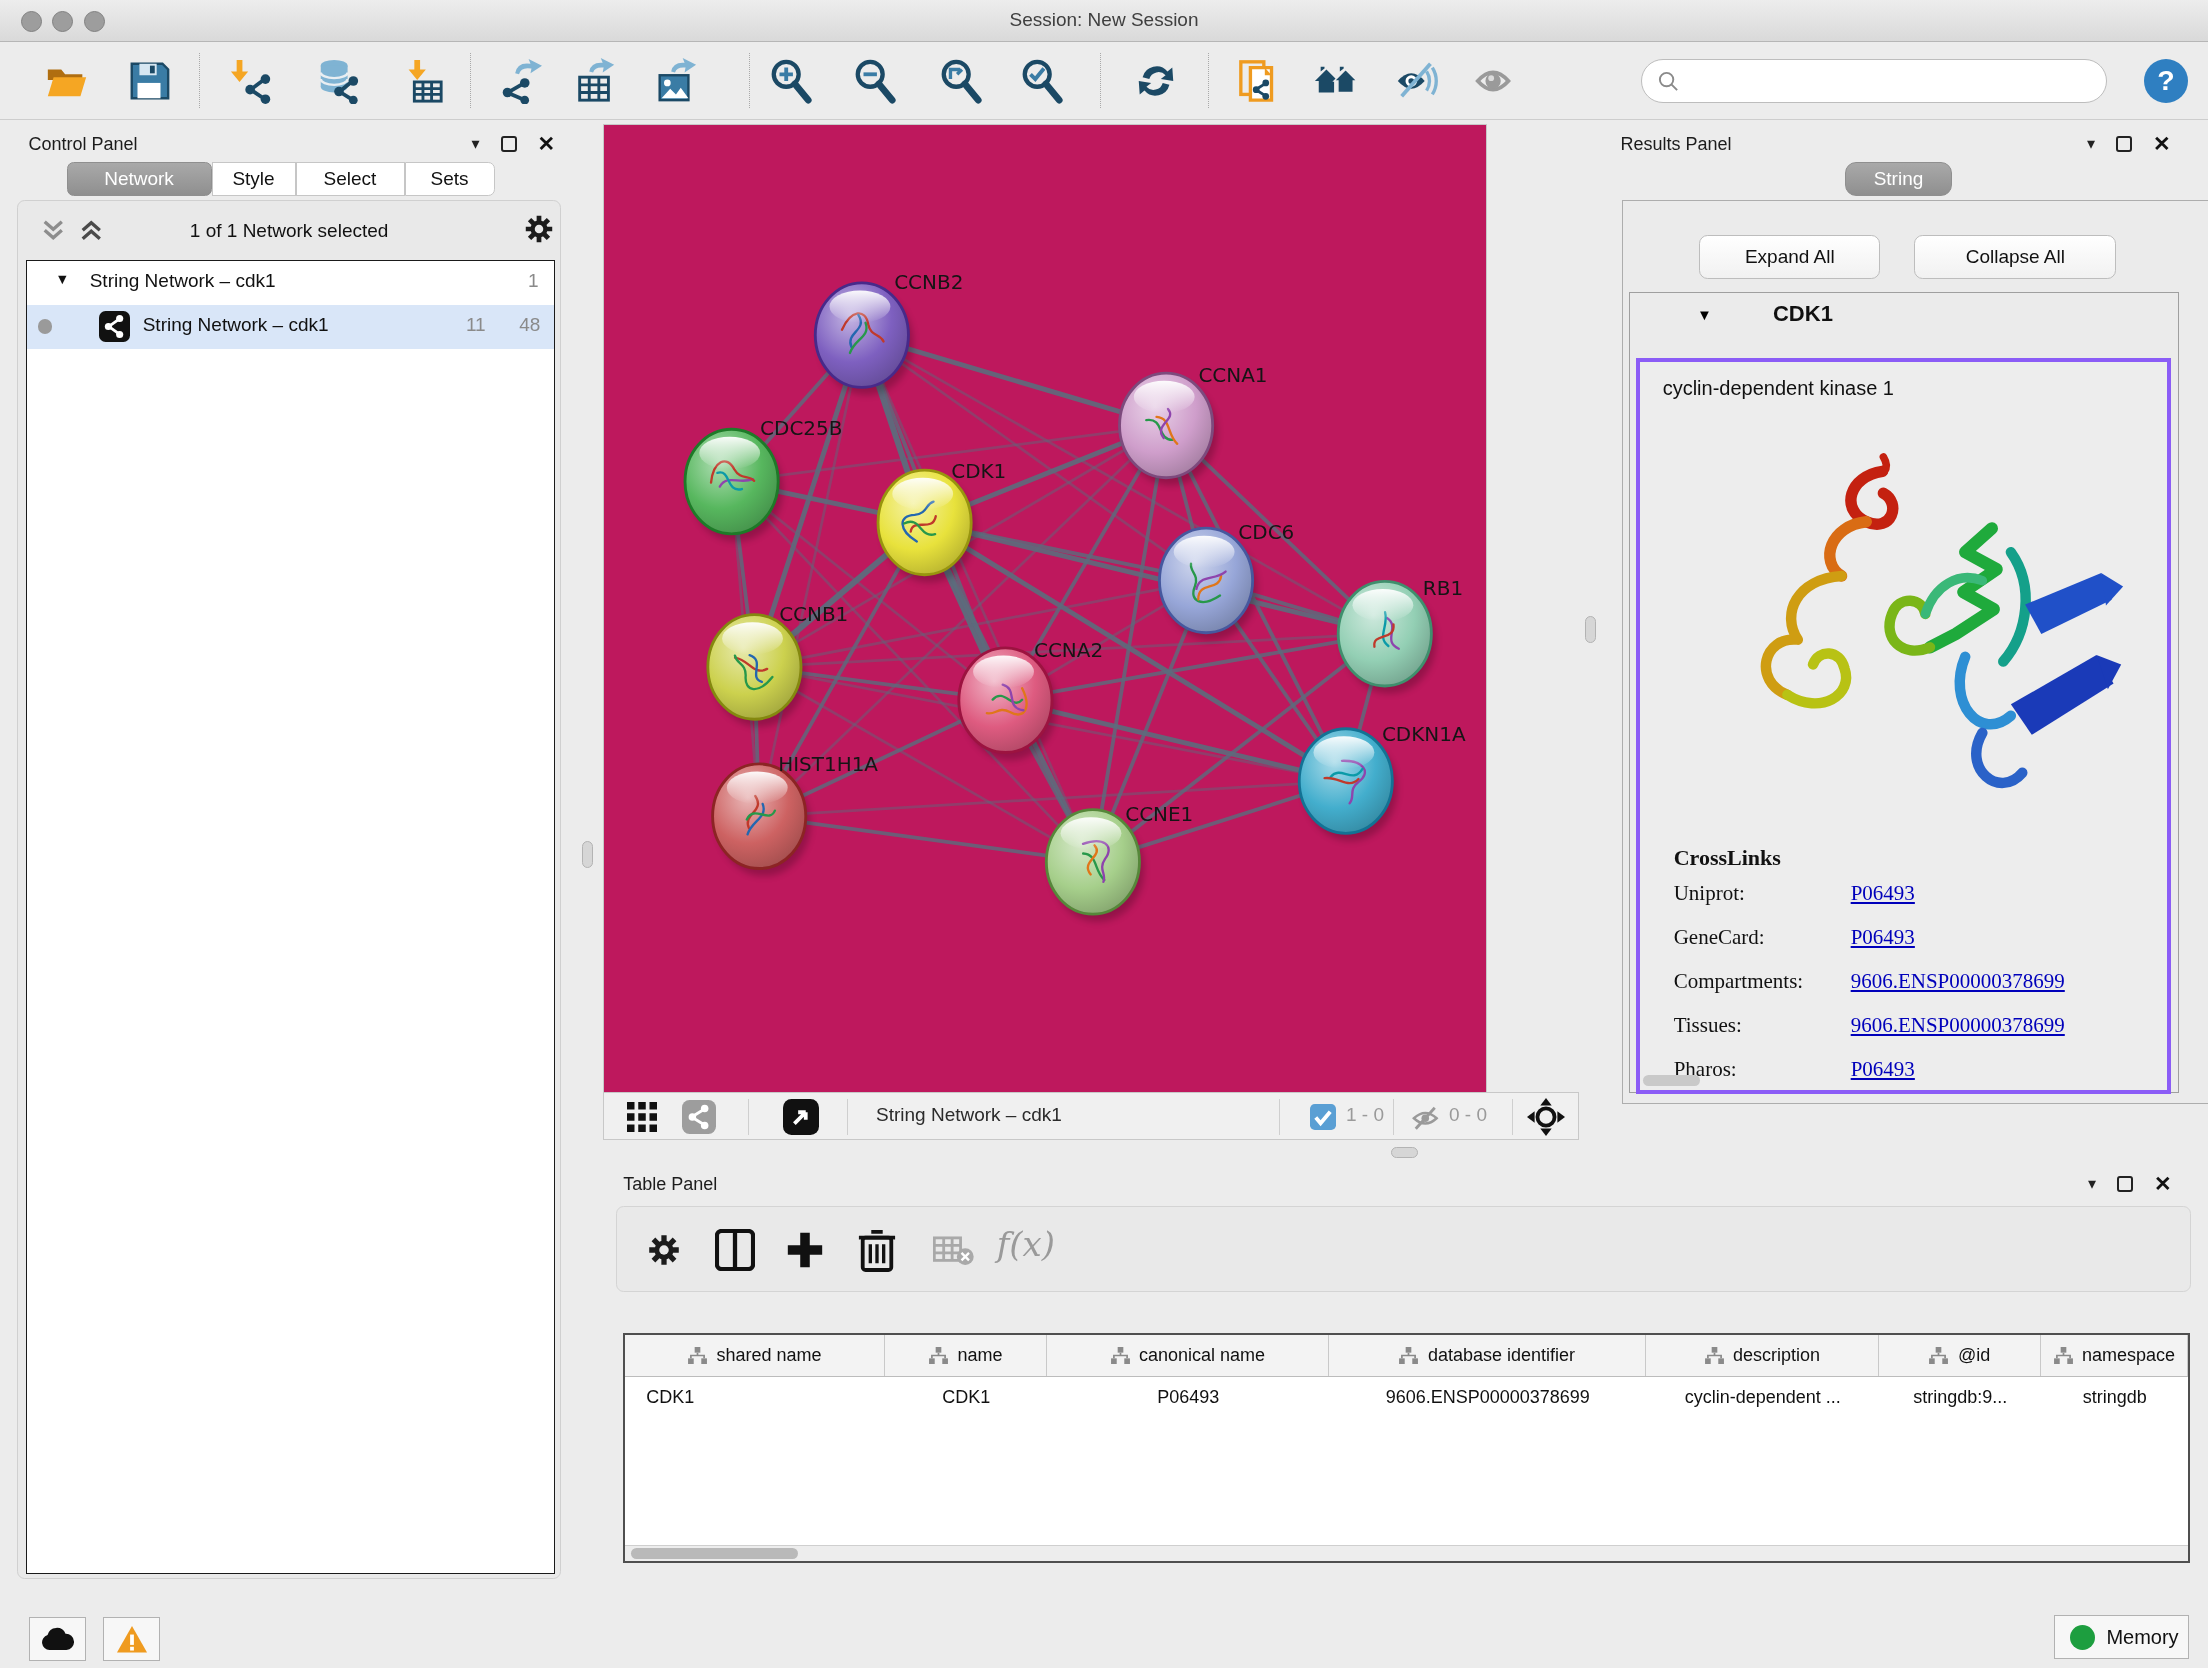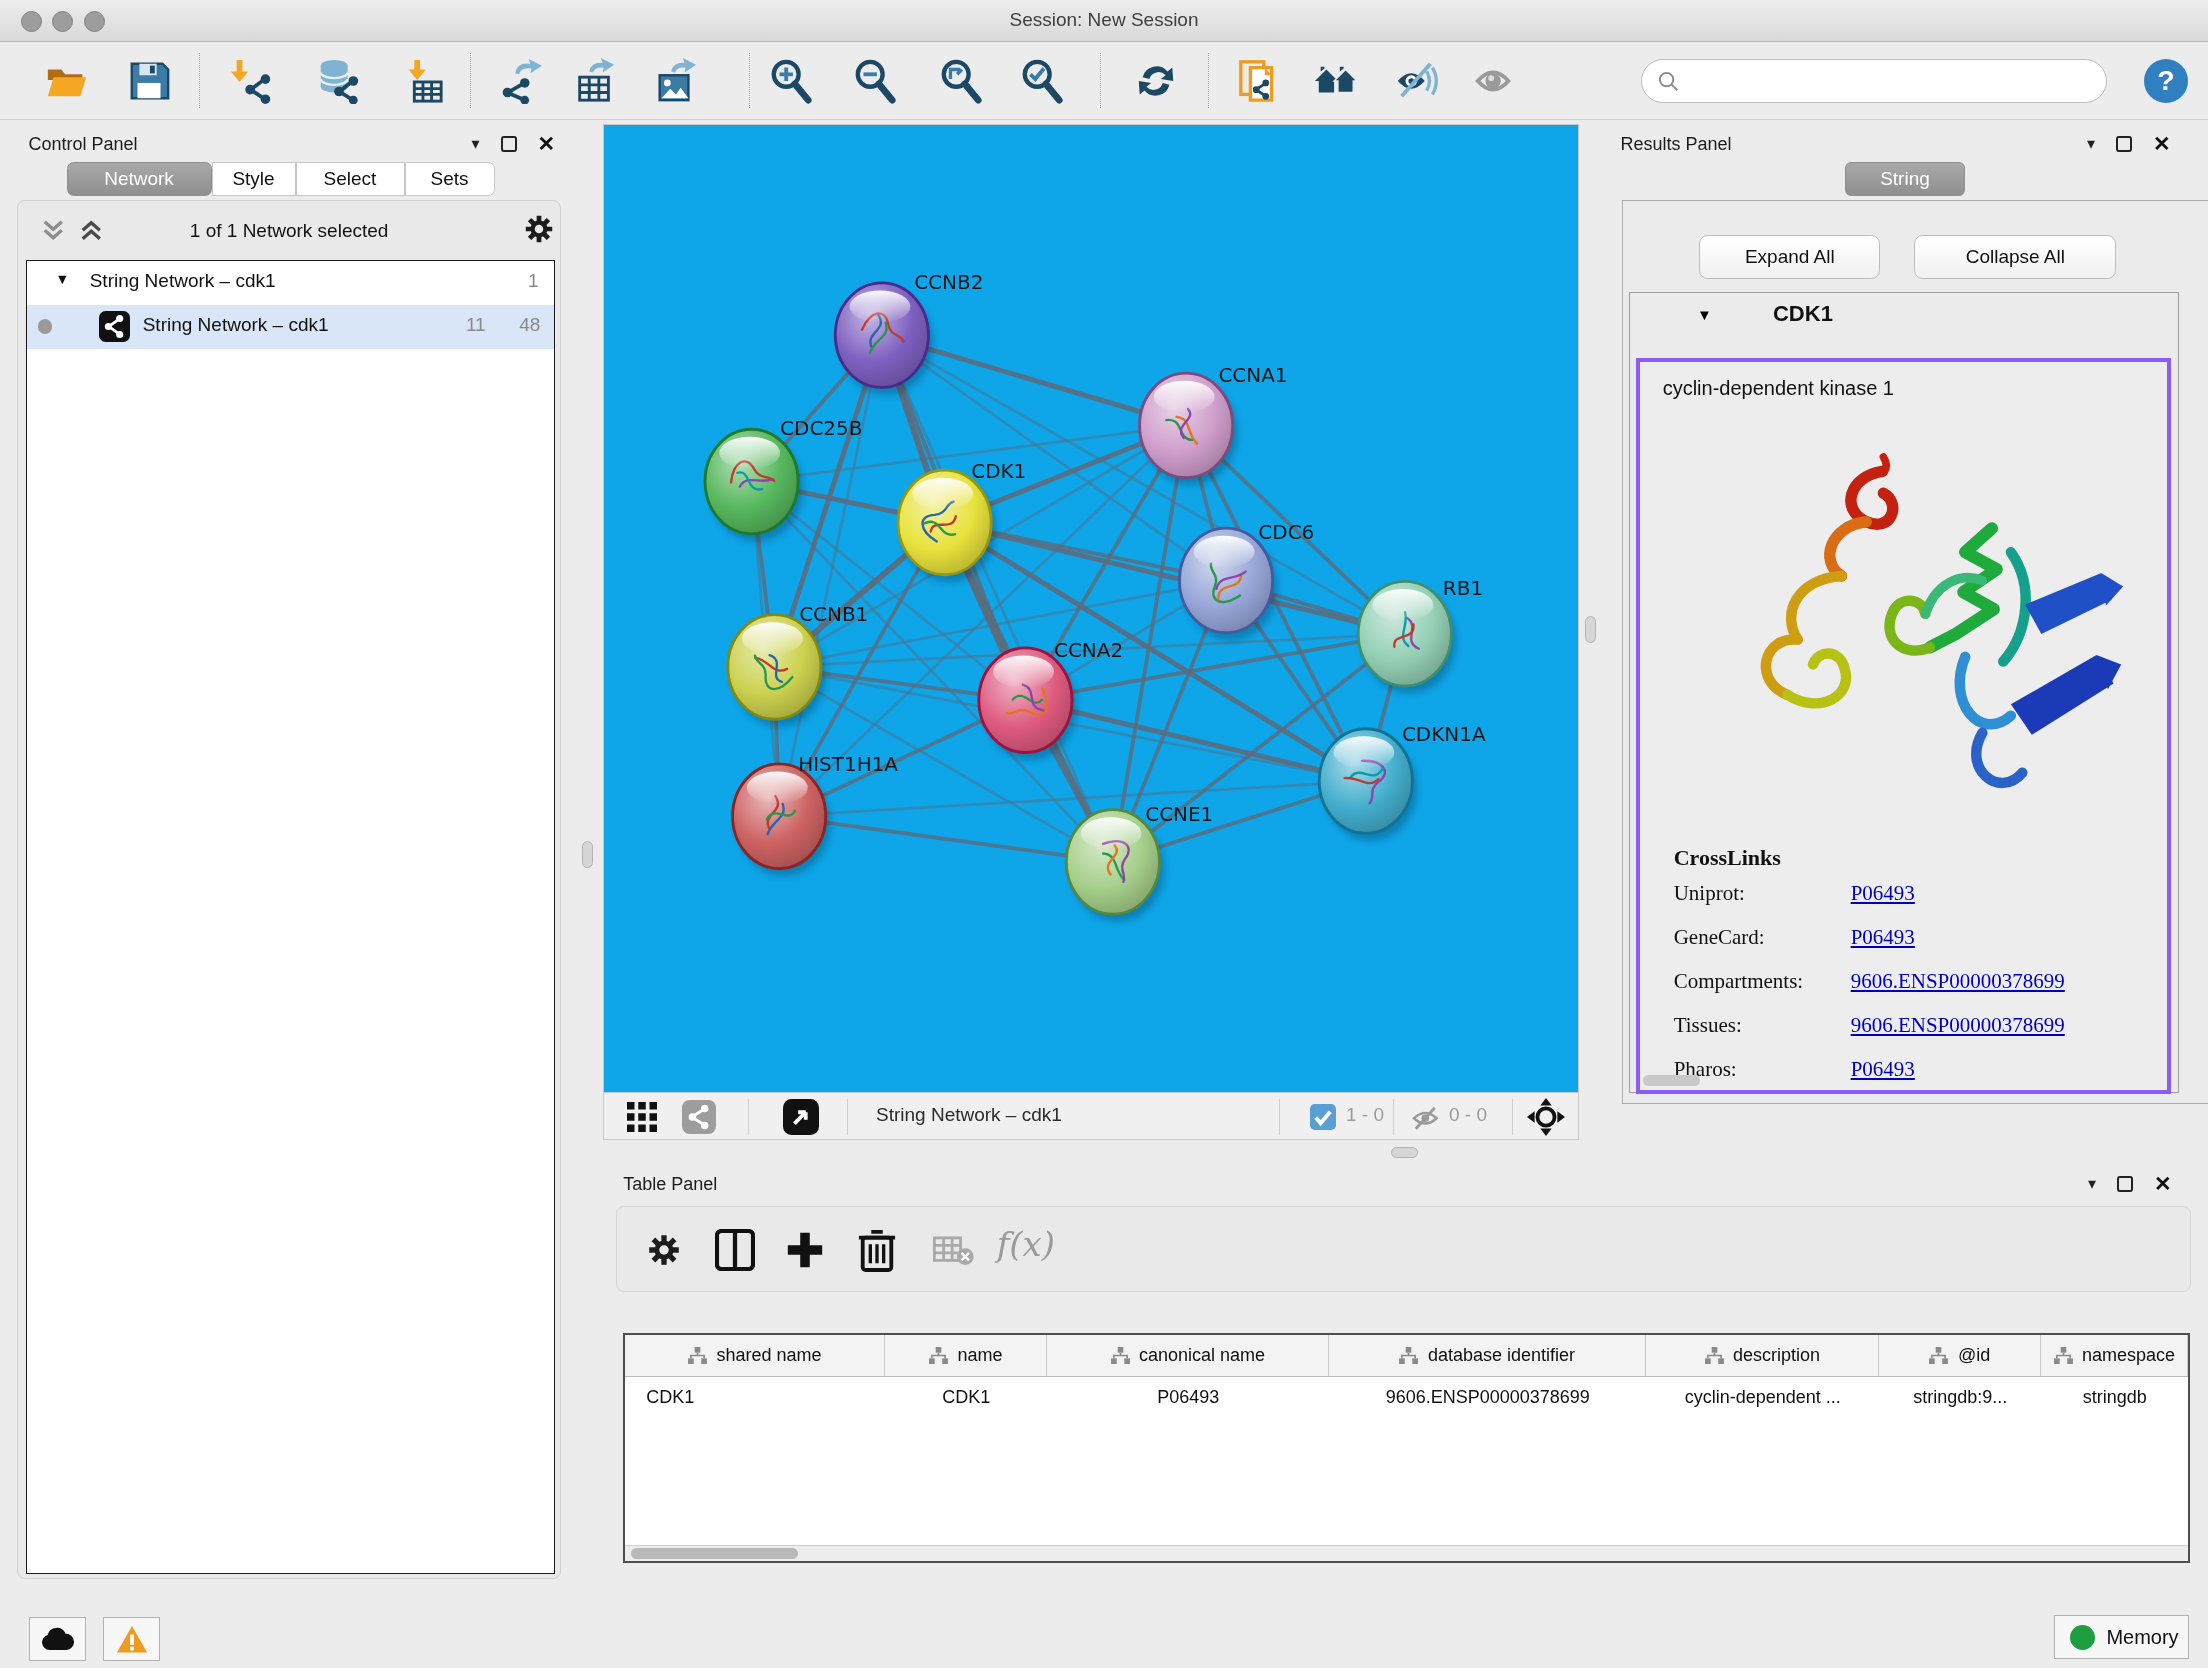--- a/index.html
+++ b/index.html
@@ -39,22 +39,22 @@
   .cp { left:9.5px; top:124px; width:556px; height:1459px; }
   .cp-inner { position:absolute; left:7.6px; top:76px; width:544px; height:1379px;
     background:#e9e9e9; border:1px solid #d0d0d0; border-radius:7.6px; }
   .tree-box { position:absolute; left:7.6px; top:59px; width:529px; height:1314px;
     background:#fff; border:1.9px solid #1a1a1a; }
   .tree-row { position:relative; width:100%; height:44px; font-size:19px; color:#111; }
   .tree-row.sel { background:#d9e6f8; }
   .cnt { position:absolute; color:#8a8a8a; font-size:19px; }
 
   
-  .netwrap { left:603px; top:124px; width:976px; height:968px; background:#0ea5e9;
-    border:1px solid #c8c8c8; border-bottom:none;padding-left:20px; }
+  .netwrap { left:603px; top:124px; width:884px; height:968px; background:#be185d;
+    border:1px solid #c8c8c8; border-bottom:none; }
   .netfooter { left:603px; top:1092px; width:976px; height:48px; background:#f0f0f0;
     border:1px solid #c8c8c8; }
   .nf-sep { position:absolute; top:5.7px; height:36px; border-left:1px solid #cfcfcf; }
   .nf-txt { position:absolute; top:11.4px; font-size:19px; color:#2b2b2b; }
   .handle { background:#d6d6d6; border:1px solid #b3b3b3; border-radius:6.7px; }
 
   
   .rp { left:1609px; top:124px; width:588px; height:1032px; }
   .rp-box { position:absolute; left:13.3px; top:76px; width:629px; height:904px;
     background:#ebebeb; border:1.4px solid #adadad; }
@@ -582,21 +582,21 @@
     </svg>
   </div>
 
   <div class="abs rp">
     <div class="abs phead" style="left:11.4px;top:9.5px">Results Panel</div>
     <div class="pctrl" style="left:478px;top:7.6px">
       <span class="tri">▾</span>
       <span class="flt"></span>
       <span class="cls">✕</span>
     </div>
-    <span class="tab sel abs" style="left:236px;top:38px;width:120px;border-radius:6px">String</span>
+    <span class="tab sel abs" style="left:236px;top:38px;width:107px;border-radius:11px">String</span>
     <div class="rp-box">
       <div class="btn abs" style="left:76px;top:34px;width:181px;height:44px;line-height:42px">Expand All</div>
       <div class="btn abs" style="left:291px;top:34px;width:202px;height:44px;line-height:42px">Collapse All</div>
       <div class="cdk-sec">
         <span class="abs" style="left:67px;top:13.3px;font-size:15px">▼</span>
         <span class="abs" style="left:143px;top:7.6px;font-size:22px;font-weight:bold;color:#111">CDK1</span>
         <div class="cdk-desc">
           <div class="abs" style="left:23px;top:15px;font-size:20px;color:#111">cyclin-dependent kinase 1</div>
 
           <svg class="abs" style="left:57px;top:57px" width="428" height="409" viewBox="0 0 450 430">

